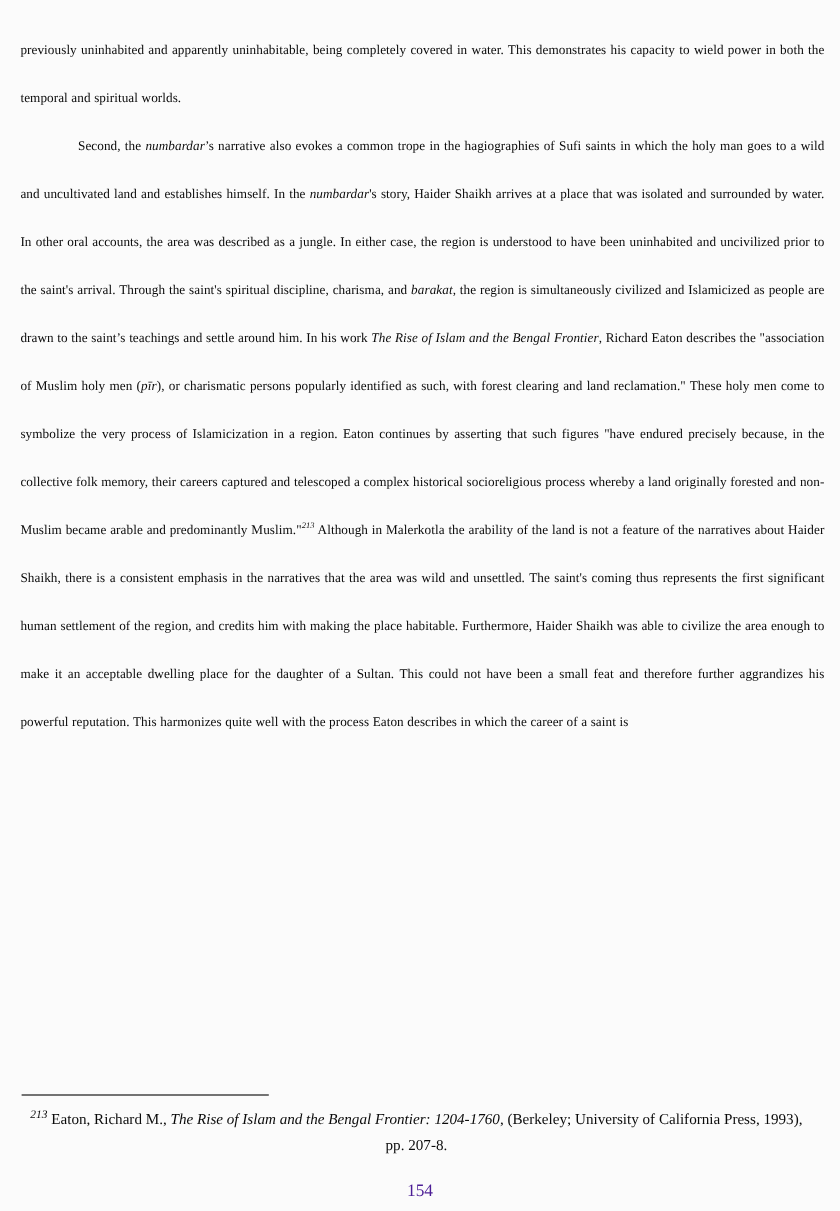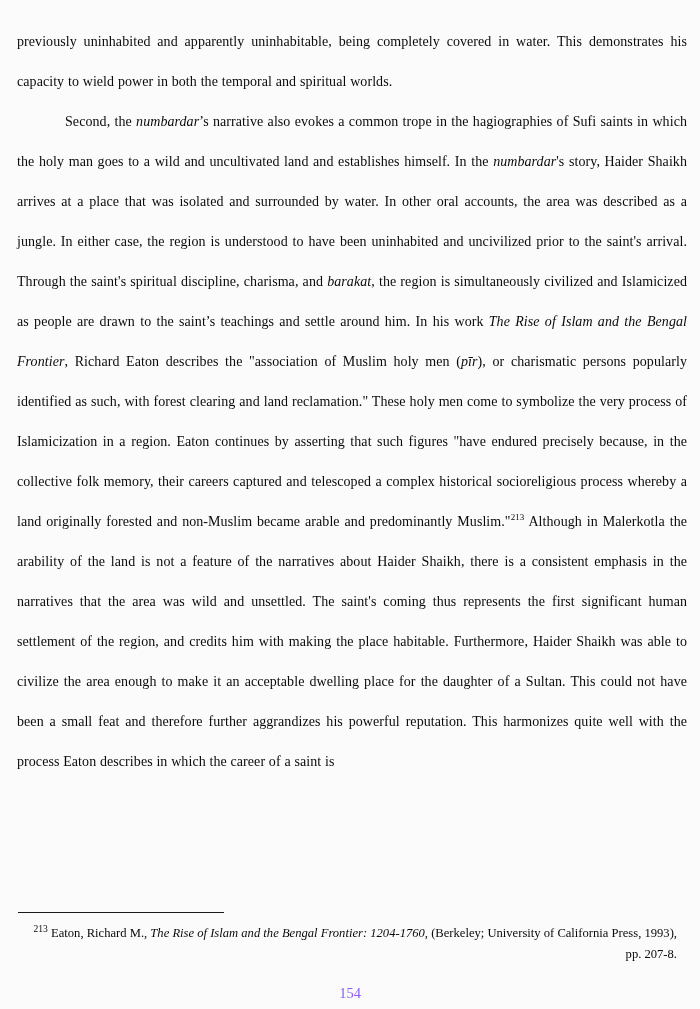--- a/index.html
+++ b/index.html
@@ -22,71 +22,72 @@
     width: 700px;
     height: 1009px;
     box-sizing: border-box;
     padding: 0;
   }
   .body-text {
     position: absolute;
     left: 17px;
     top: 22px;
     width: 670px;
-    font-size: 14px;
+    font-size: 11px;
     line-height: 40px;
     text-align: justify;
     text-justify: inter-word;
     letter-spacing: 0.005em;
     word-spacing: 0.012em;
   }
   .body-text p {
     margin: 0;
     text-indent: 0;
   }
   .body-text p.indented {
     text-indent: 48px;
   }
   i, em { }
   sup {
     font-size: 0.64em;
     vertical-align: super;
     line-height: 0;
+    font-style: italic;
   }
   .footnote-sep {
     position: absolute;
     left: 18px;
     top: 912px;
     width: 206px;
     height: 0;
     border-top: 1.4px solid #1a1a1a;
   }
   .footnotes {
     position: absolute;
     left: 17px;
     top: 923px;
     width: 660px;
     font-size: 12.6px;
     line-height: 20.5px;
-    text-align: right;
+    text-align: center;
   }
   .footnotes p {
     margin: 0;
   }
   .footnotes sup {
     font-size: 0.76em;
   }
   .page-number {
     position: absolute;
     left: 0;
     top: 985px;
     width: 700px;
     text-align: center;
     font-size: 14.5px;
-    color: #8b5cf6;
+    color: #4c1d95;
   }
 </style>
 </head>
 <body>
 
 <div class="page">
 
   <div class="body-text">
     <div id="paragraph-list">
         <p><span>previously uninhabited and apparently uninhabitable, being completely covered in water.  This demonstrates his capacity to wield power in both the temporal and spiritual worlds.</span></p>

